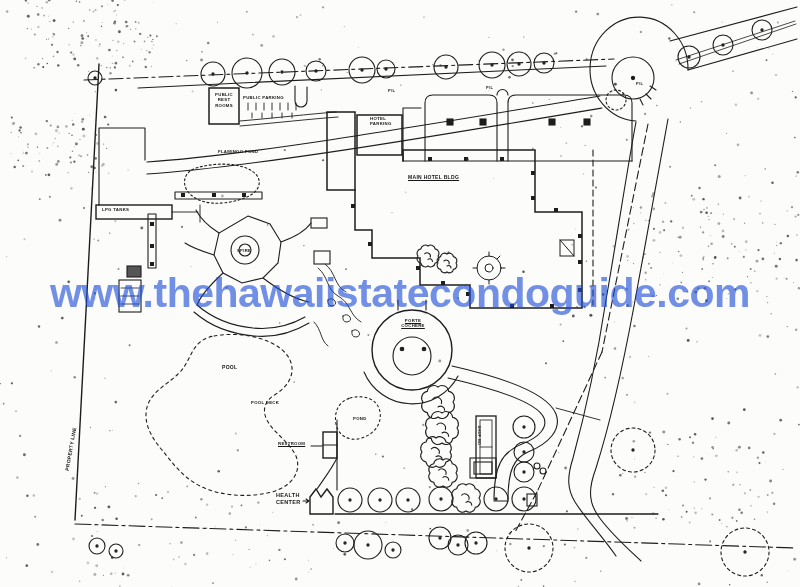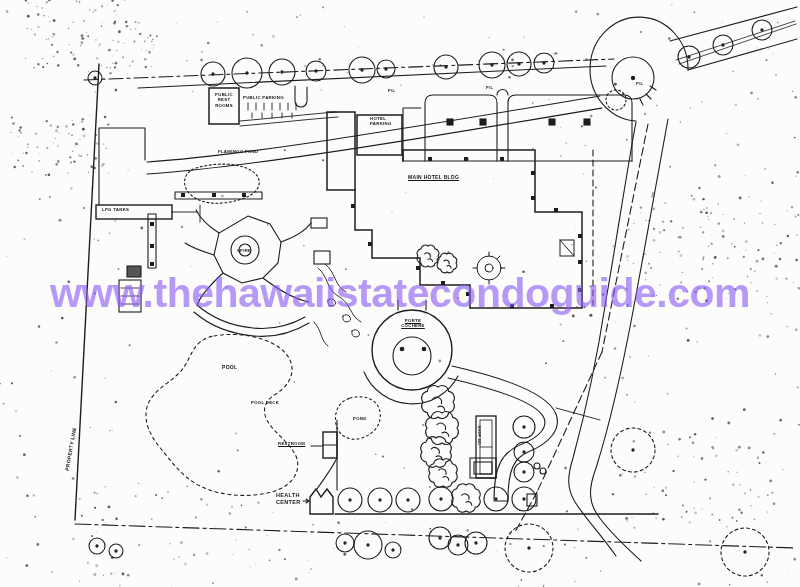--- a/index.html
+++ b/index.html
@@ -4,21 +4,21 @@
 <style>
   html,body{margin:0;padding:0;background:#e8e8e8;}
   #page{position:relative;width:800px;height:587px;background:#fcfcfb;overflow:hidden;
         font-family:"Liberation Sans",sans-serif;}
   svg{position:absolute;left:0;top:0;}
   .lbl{position:absolute;color:#161616;font-weight:bold;white-space:pre-line;
        line-height:1.25;letter-spacing:.3px;transform-origin:center center;}
   .u{text-decoration:underline;}
   .ctr{text-align:center;}
   #watermark{position:absolute;top:270px;left:50%;transform:translateX(-50%);
-       font-size:41px;font-weight:bold;letter-spacing:-.5px;color:#8b5cf6;opacity:.62;
+       font-size:41px;font-weight:bold;letter-spacing:-.5px;color:#1d4ed8;opacity:.62;
        white-space:nowrap;z-index:30;}
   .z20{z-index:20;}
 </style>
 </head>
 <body>
 
 <div id="page">
 
   <svg width="800" height="587" viewBox="0 0 800 587">
     <g id="ink" stroke="#1d1d1d" fill="none" stroke-width="1.1" stroke-linecap="round">

